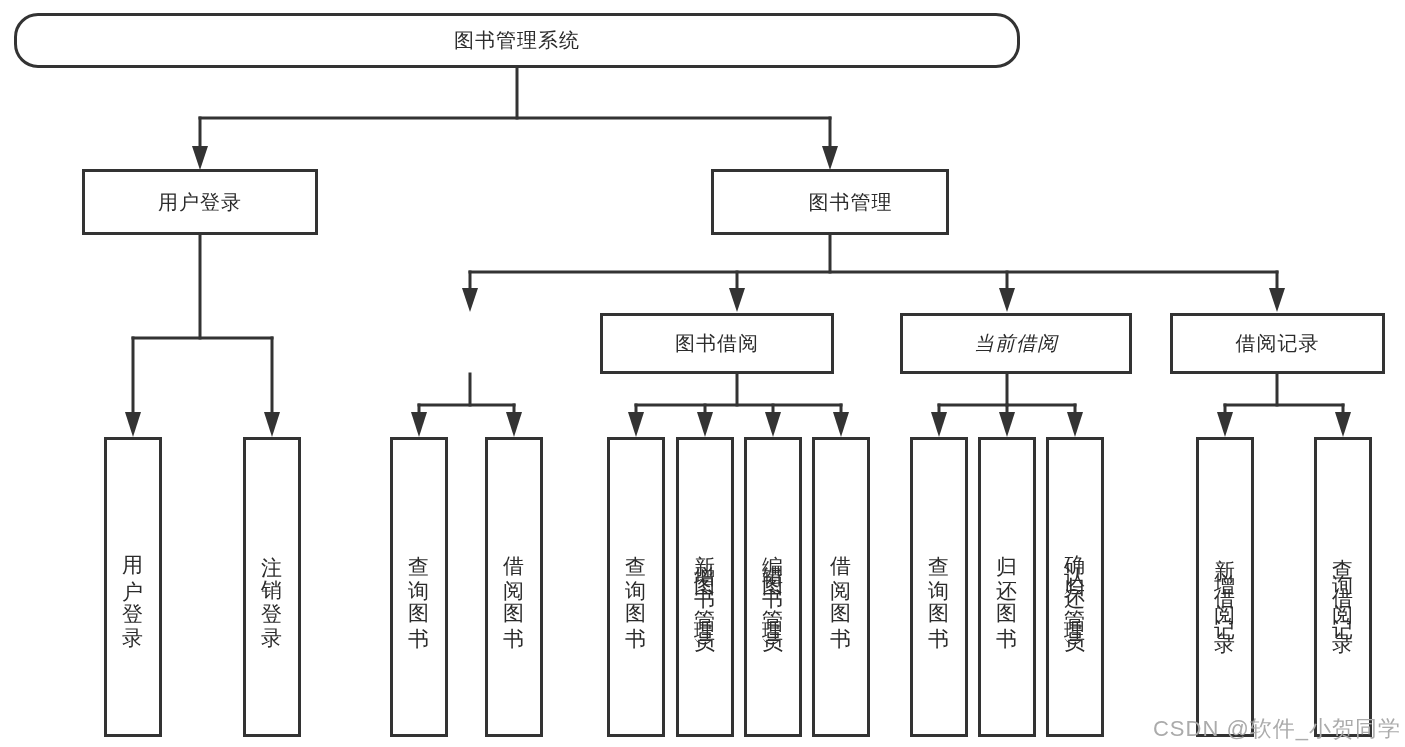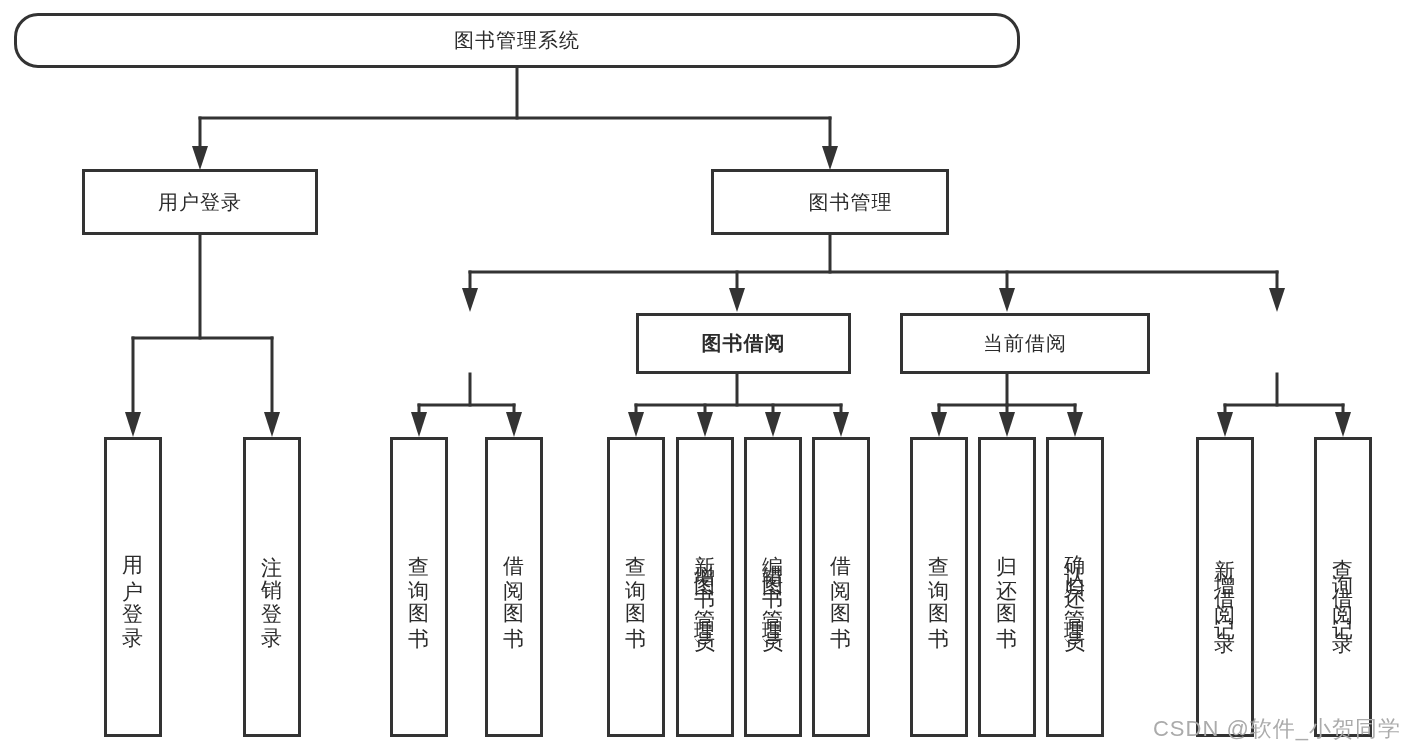--- a/index.html
+++ b/index.html
@@ -138,22 +138,23 @@
       <line x1="1343" y1="405" x2="1343" y2="414"></line>
       <polygon points="1335,412 1351,412 1343,437"></polygon>
     </g>
   </svg>
 
   <div class="box hbox" style="left:14px; top:13px; width:1006px; height:55px;border-radius:24px;">图书管理系统</div>
 
   <div class="box hbox" style="left:82px; top:169px; width:236px; height:66px;">用户登录</div>
   <div class="box hbox" style="left:711px; top:169px; width:238px; height:66px;padding-left:41px;">图书管理</div>
 
-  <div class="box hbox" style="left:636px; top:313px; width:215px; height:61px;font-weight:bold;">图书借阅</div>
-  <div class="box hbox" style="left:900px; top:313px; width:250px; height:61px;">当前借阅</div>
+  <div class="box hbox" style="left:600px; top:313px; width:234px; height:61px;">图书借阅</div>
+  <div class="box hbox" style="left:900px; top:313px; width:232px; height:61px;font-style:italic;">当前借阅</div>
+  <div class="box hbox" style="left:1170px; top:313px; width:215px; height:61px;">借阅记录</div>
 
   <div class="box vbox" style="left:104px; top:437px; width:58px; height:300px;">
     <span class="vlabel" style="letter-spacing: 24px;">用户登录</span>
   </div>
   <div class="box vbox" style="left:243px; top:437px; width:58px; height:300px;">
     <span class="vlabel" style="letter-spacing: 24px;">注销登录</span>
   </div>
 
   <div class="box vbox" style="left:390px; top:437px; width:58px; height:300px;">
     <span class="vlabel" style="letter-spacing: 24px;">查询图书</span>

